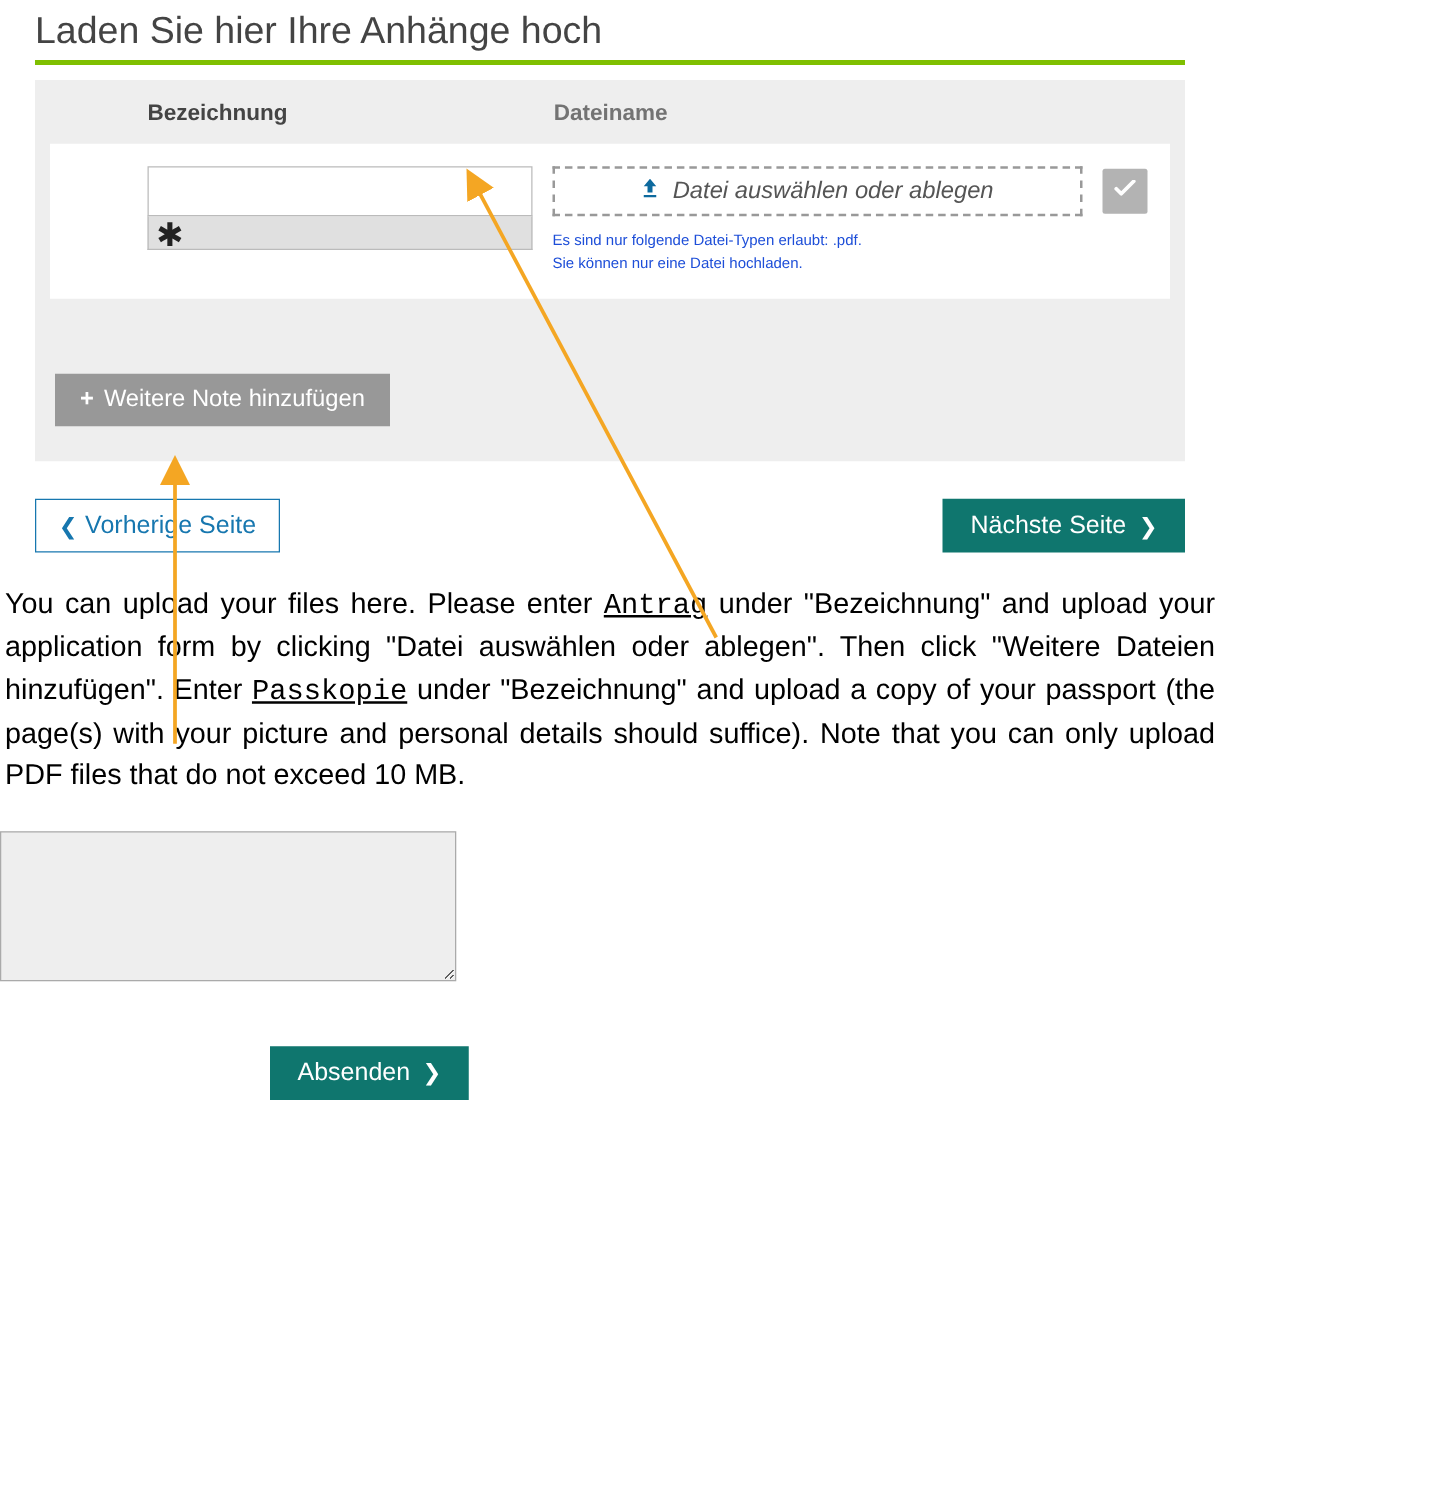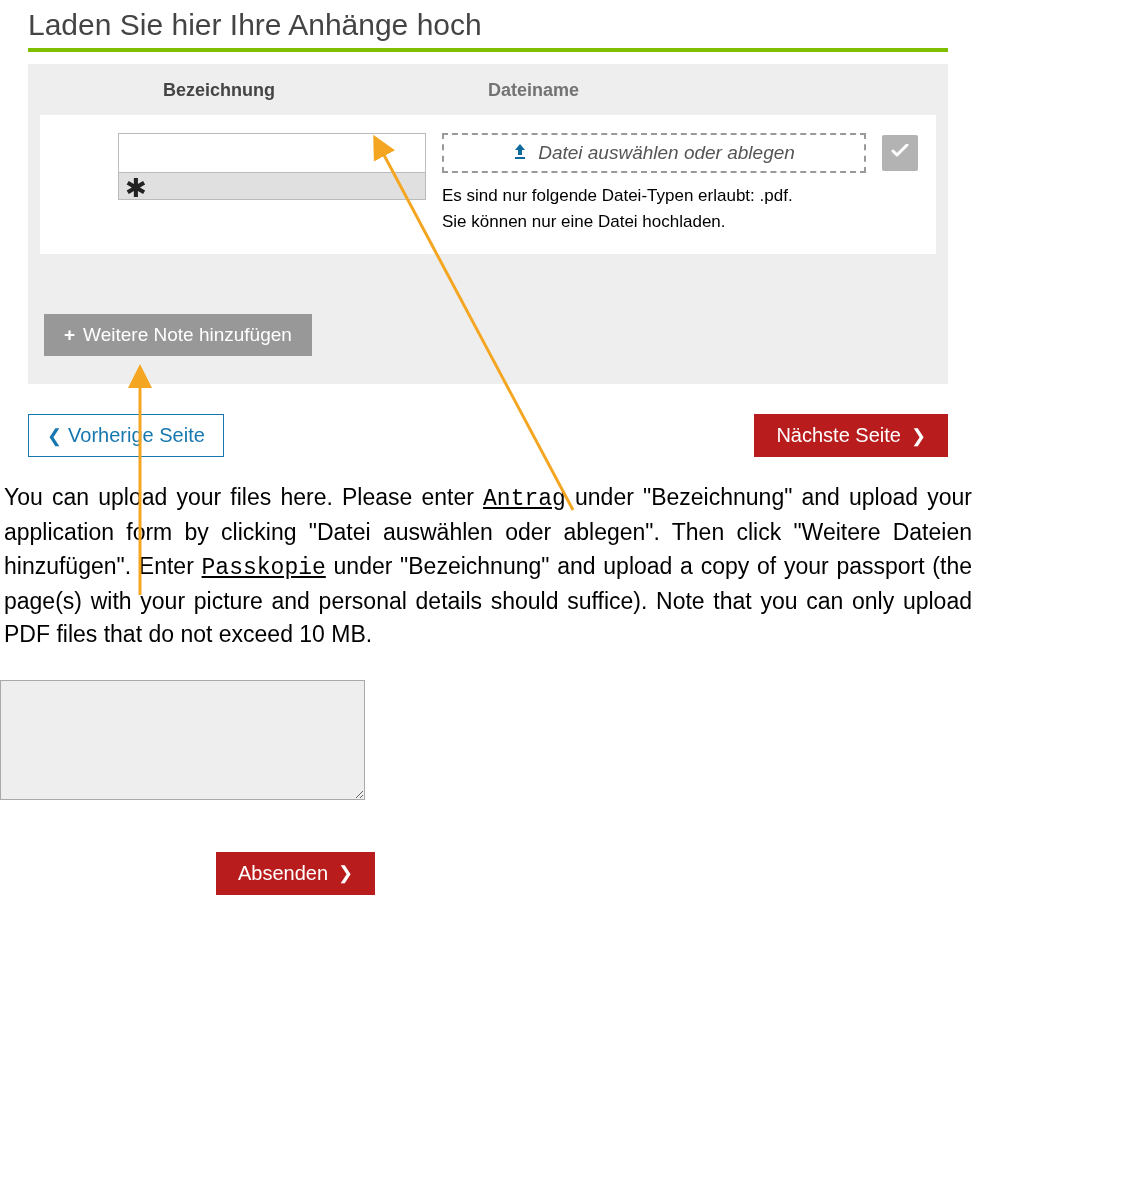--- a/index.html
+++ b/index.html
@@ -36,21 +36,21 @@
   .form-body {
     background: #eeeeee;
     padding: 0 0 28px 0;
     position: relative;
   }
   .col-header-row {
     display: flex;
     padding: 16px 0 14px 0;
   }
   .col-spacer-left { width: 90px; }
-  .col-bez { width: 325px; font-weight: 700; color: #444; font-size: 18px; margin-left: 45px; }
+  .col-bez { width: 325px; font-weight: 700; color: #444; font-size: 18px; }
   .col-datei-head { font-weight: 700; color: #737373; font-size: 18px; }
 
   .row-white {
     background: #fff;
     display: flex;
     align-items: flex-start;
     padding: 18px 18px 20px 18px;
     margin: 0 12px 0 12px;
   }
   .row-white .col-left-gap { width: 60px; }
@@ -87,22 +87,22 @@
     color: #555;
     font-size: 19px;
     gap: 11px;
   }
   .dropzone .upl-icon {
     color: #0d6a9e;
     font-style: normal;
     font-weight: 700;
   }
   .file-hints {
-    color: #000000;
-    font-size: 17px;
+    color: #1d4ed8;
+    font-size: 12px;
     margin-top: 10px;
     line-height: 1.5;
   }
 
   .confirm-btn {
     width: 36px;
     height: 36px;
     background: #b3b3b3;
     border-radius: 2px;
     display: flex;
@@ -138,21 +138,21 @@
     background: #fff;
     padding: 8px 18px;
     font-size: 20px;
     display: inline-flex;
     align-items: center;
     gap: 6px;
     cursor: pointer;
   }
   .btn-solid {
     border: none;
-    background: #b91c1c;
+    background: #0f766e;
     color: #fff;
     padding: 10px 22px;
     font-size: 20px;
     display: inline-flex;
     align-items: center;
     gap: 10px;
     cursor: pointer;
   }
 
   

